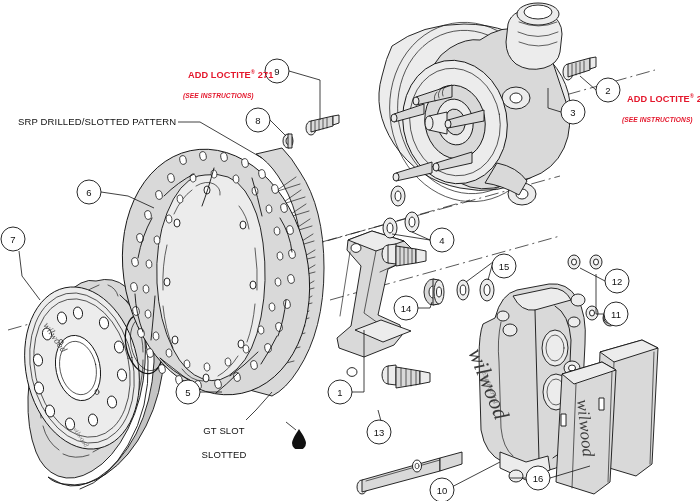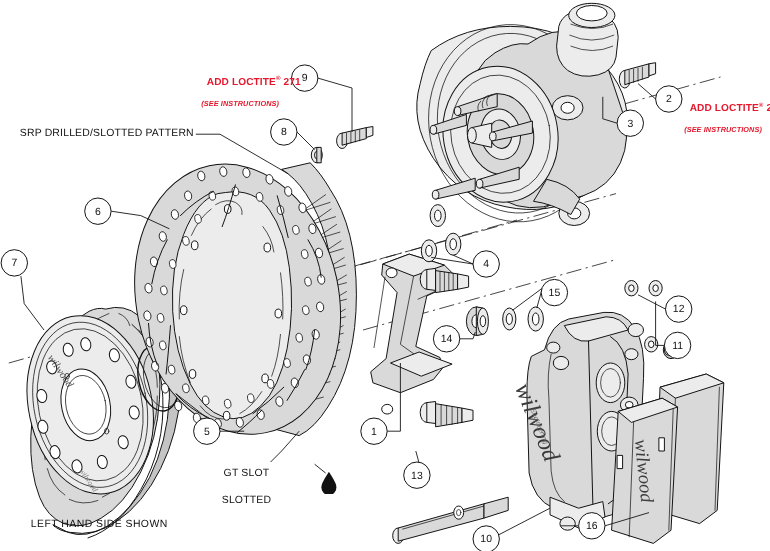--- a/index.html
+++ b/index.html
@@ -614,15 +614,14 @@
       </svg>
 </div>
 
 <div class="lbl lbl-black" style="left:18px;top:116px;">SRP DRILLED/SLOTTED PATTERN</div>
 
 <div class="lbl lbl-black" style="left:196px;top:413px;text-align:center;">
   <span>GT SLOT</span><br>
   <span>SLOTTED</span>
 </div>
 
-<div class="lbl lbl-black" style="left:28px;top:471px;letter-spacing:.4px;">LEFT HAND SIDE SHOWN</div>
 
 </div>
 
 </body></html>

